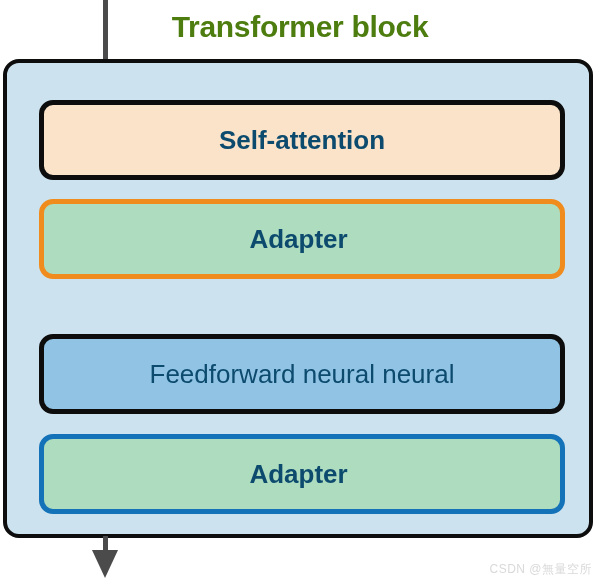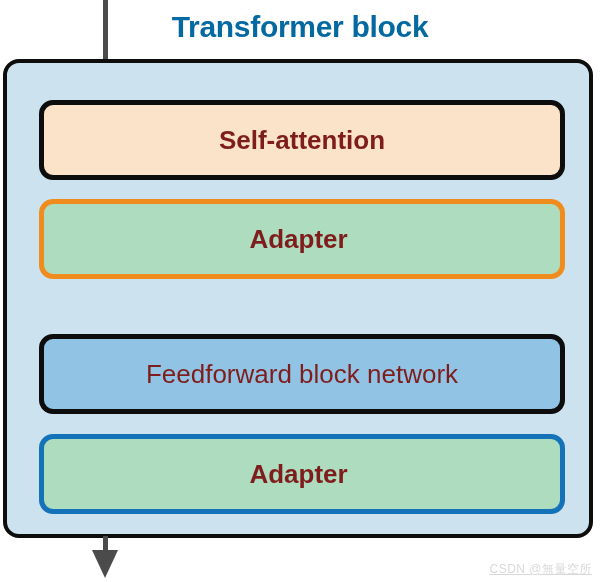--- a/index.html
+++ b/index.html
@@ -23,21 +23,21 @@
   
   .title {
     position: absolute;
     left: 0;
     top: 5px;
     width: 600px;
     text-align: center;
     font-size: 30px;
     font-weight: 700;
     letter-spacing: -0.3px;
-    color: #0369a1;
+    color: #4d7c0f;
     line-height: 44px;
     white-space: nowrap;
   }
 
   
   .arrow-in {
     position: absolute;
     left: 103px;
     top: 0px;
     width: 5px;
@@ -80,21 +80,21 @@
   .row {
     position: absolute;
     left: 32px;
     width: 526px;
     box-sizing: border-box;
     display: flex;
     align-items: center;
     justify-content: center;
     border-radius: 14px;
     font-size: 26px;
-    color: #7f1d1d;
+    color: #0c4a6e;
     white-space: nowrap;
   }
 
   .row .lbl-bold   { font-weight: 700; }
   .row .lbl-normal { font-weight: 400; }
   .row .lbl-gap    { display: inline-block; width: 7px; }
 
   .row-self {
     top: 37px;
     height: 80px;
@@ -122,21 +122,20 @@
 
   
   .watermark {
     position: absolute;
     right: 8px;
     bottom: 4px;
     font-size: 12px;
     color: #d9d9d9;
     letter-spacing: 0.5px;
     white-space: nowrap;
-    text-decoration: underline;
   }
 </style>
 </head>
 <body>
 
 <div id="diagram">
 
   <div class="title">Transformer block</div>
 
   <div class="arrow-in"></div>
@@ -146,21 +145,21 @@
     <div class="row row-self">
       <span class="lbl-bold">Self-attention</span>
     </div>
 
     <div class="row row-adapter1">
       <span class="lbl-bold">Adapter</span>
       <span class="lbl-gap"></span>
     </div>
 
     <div class="row row-ffn">
-      <span class="lbl-normal">Feedforward block network</span>
+      <span class="lbl-normal">Feedforward neural neural</span>
     </div>
 
     <div class="row row-adapter2">
       <span class="lbl-bold">Adapter</span>
       <span class="lbl-gap"></span>
     </div>
 
   </div>
 
   <div class="arrow-out-stem"></div>

